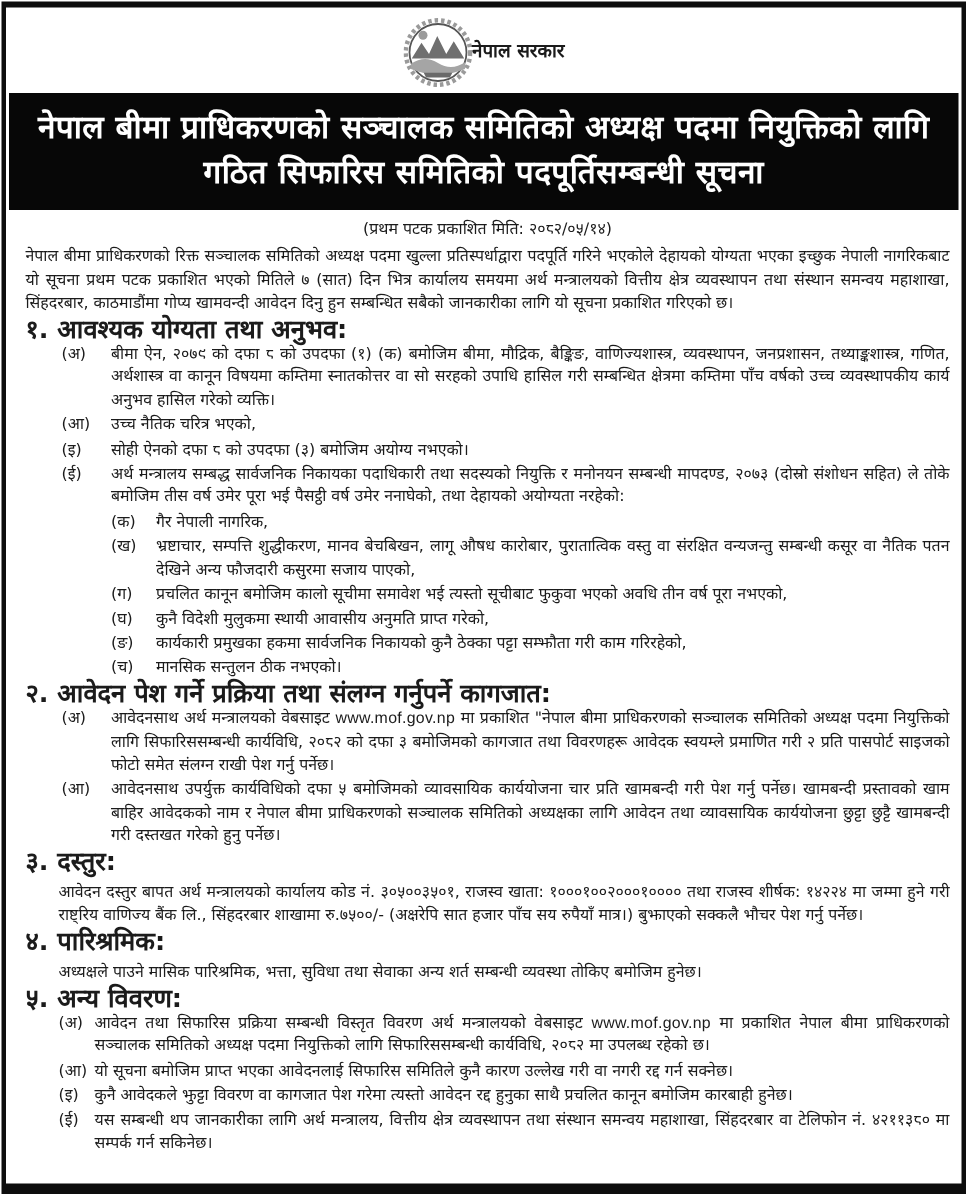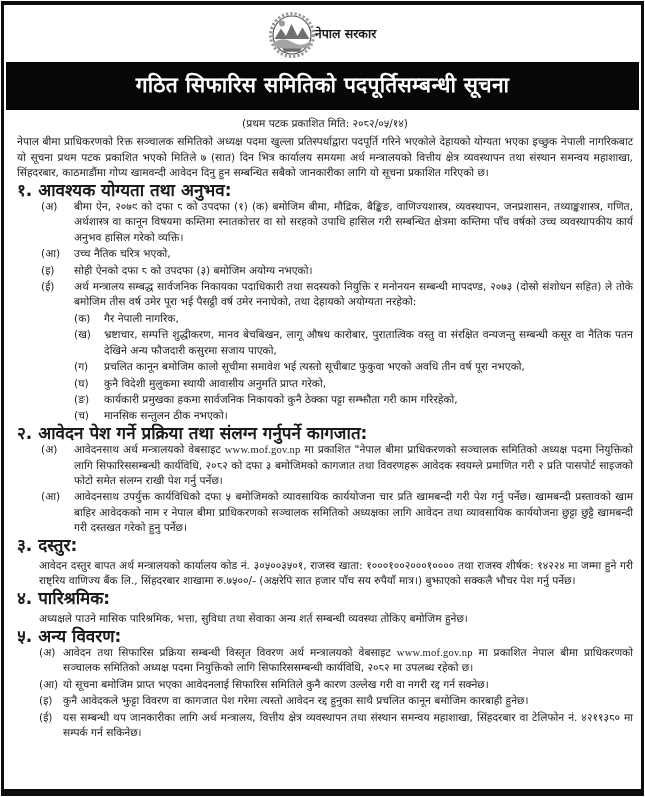--- a/index.html
+++ b/index.html
@@ -49,21 +49,21 @@
   .intro{margin:0 0 2px;text-align:justify;}
   .sec-heading{font-weight:700;font-size:17px;margin-top:2px;}
   .sec-para{margin-left:22px;text-align:justify;margin-top:5px;}
   .item{display:flex;margin-left:24px;margin-top:1px;}
   .item > .lbl{flex:none;width:33px;}
   .item > .txt{flex:1;text-align:justify;}
   .item.sub{margin-left:57px;}
   .item.sub > .lbl{width:30px;}
   .item.narrow{margin-left:22px;}
   .item.narrow > .lbl{width:24px;}
-  .url{font-family:Liberation Serif, serif;letter-spacing:.2px;cursor:pointer;}
+  .url{font-family:Liberation Sans, sans-serif;letter-spacing:.2px;cursor:pointer;}
 </style>
 </head>
 <body>
 
 <div class="page">
   <div class="frame">
 
     <header class="letterhead">
       <span class="emblem">
         <svg width="46" height="46" viewBox="0 0 46 46" aria-hidden="true">
@@ -74,20 +74,21 @@
           <path d="M5 30.5 Q14 24.5 23 30 Q32 35.5 41 29.5 L41 34 Q23 41.5 5 34 Z" fill="#a5a5a5"></path>
           <path d="M13.5 36.5 h19 l-1.5 3.2 h-16 Z" fill="#6a6a6a"></path>
         </svg>
       </span>
       <span class="head-text">
         <span class="gov" style="display:block">नेपाल सरकार</span>
       </span>
     </header>
 
     <div class="banner">
+      <div>नेपाल बीमा प्राधिकरणको सञ्चालक समितिको अध्यक्ष पदमा नियुक्तिको लागि</div>
       <div>गठित सिफारिस समितिको पदपूर्तिसम्बन्धी सूचना</div>
     </div>
 
     <main class="bodytext">
       <div class="dateline">(प्रथम पटक प्रकाशित मिति: २०८२/०५/१४)</div>
       <p class="intro">नेपाल बीमा प्राधिकरणको रिक्त सञ्चालक समितिको अध्यक्ष पदमा खुल्ला प्रतिस्पर्धाद्वारा पदपूर्ति गरिने भएकोले देहायको योग्यता भएका इच्छुक नेपाली नागरिकबाट यो सूचना प्रथम पटक प्रकाशित भएको मितिले ७ (सात) दिन भित्र कार्यालय समयमा अर्थ मन्त्रालयको वित्तीय क्षेत्र व्यवस्थापन तथा संस्थान समन्वय महाशाखा, सिंहदरबार, काठमाडौंमा गोप्य खामवन्दी आवेदन दिनु हुन सम्बन्धित सबैको जानकारीका लागि यो सूचना प्रकाशित गरिएको छ।</p>
       <div id="sections">
           <section>
             <div class="sec-heading">१. आवश्यक योग्यता तथा अनुभव:</div>
             <div class="item">

